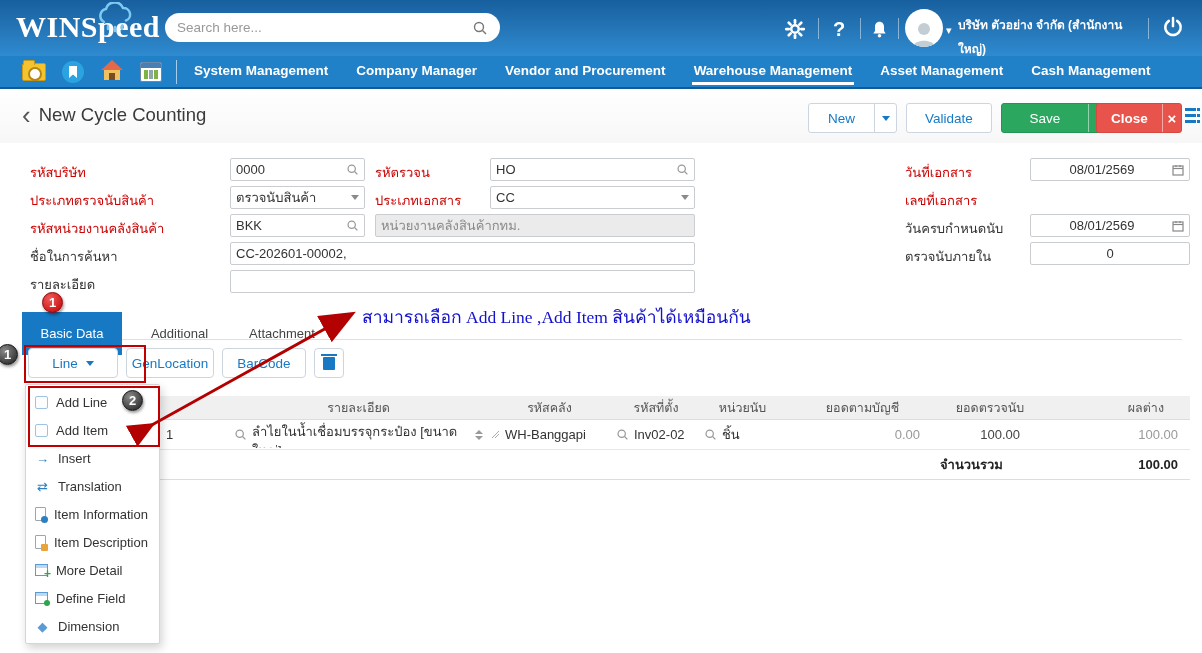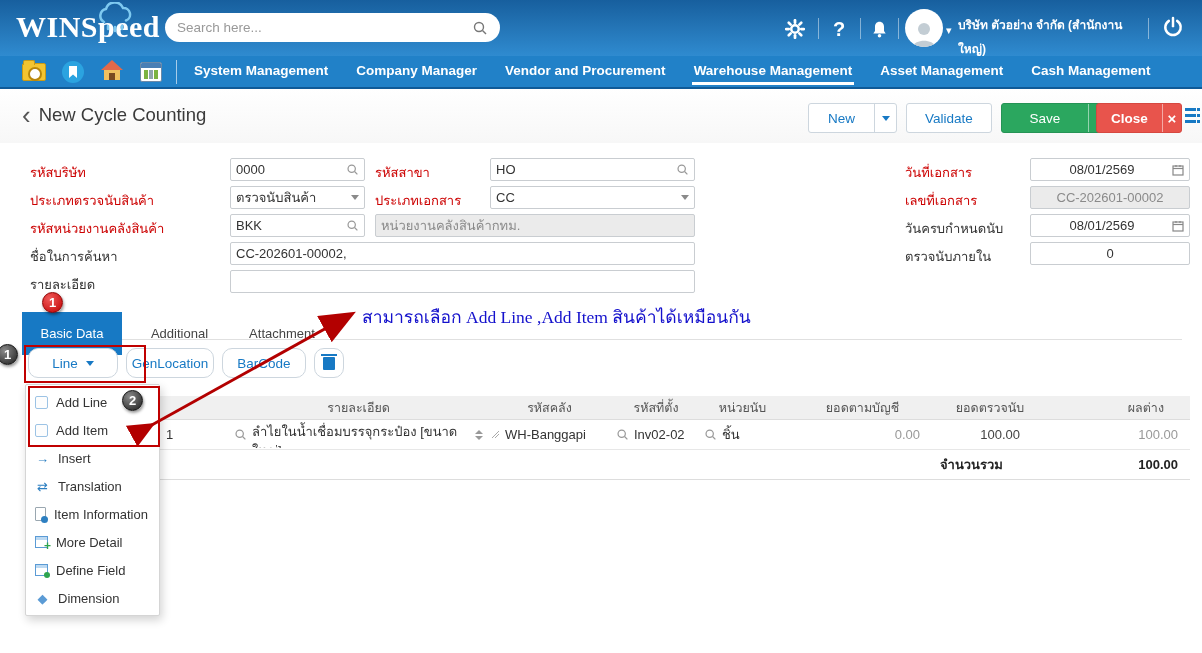--- a/index.html
+++ b/index.html
@@ -75,21 +75,21 @@
 
   
   .tabs-line { position:absolute; left:22px; top:339px; width:1160px; height:1px; background:#e0e0e0; }
   .tab { position:absolute; top:312px; height:43px; display:flex; align-items:center; justify-content:center;
          font-size:13px; color:#444; cursor:pointer; }
   .tab.active { background:#1779c4; color:#fff; }
   .anno-note { position:absolute; left:362px; top:303px; font-family:"Liberation Serif", serif;
                font-size:17.5px; color:#1411cc; }
 
   
-  .tbtn { position:absolute; top:348px; height:30px; border:1px solid #cdd6de; border-radius:10px; background:#fff;
+  .tbtn { position:absolute; top:348px; height:30px; border:1px solid #cdd6de; border-radius:4px; background:#fff;
           color:#1779c4; font-size:13.5px; display:flex; align-items:center; justify-content:center; gap:8px; cursor:pointer; }
 
   
   .grid { position:absolute; left:30px; top:396px; width:1160px; font-size:13px; }
   .grow { display:grid; grid-template-columns:200px 257px 125px 88px 85px 155px 100px 150px; align-items:center; }
   .ghead { height:24px; background:#f0f0f0; color:#555; font-size:12.5px; border-bottom:1px solid #ddd; }
   .ghead div { text-align:center; }
   .ghead .ha-r { text-align:right; padding-right:26px; }
   .gbody { height:30px; border-bottom:1px solid #e7e7e7; color:#333; }
   .cell { display:flex; align-items:center; gap:5px; padding:0 4px; overflow:hidden; }
@@ -263,21 +263,21 @@
   <span class="lbl req" style="left:30px; top:162px">รหัสบริษัท</span>
   <div class="fld" style="left:230px; top:158px; width:135px">
     <input value="0000" style="">
     <span class="fic">
       <svg width="13" height="13" viewBox="0 0 16 16">
           <circle cx="7" cy="7" r="4.5" fill="none" stroke="#999" stroke-width="1.5"></circle>
           <line x1="10.5" y1="10.5" x2="14" y2="14" stroke="#999" stroke-width="1.5"></line>
         </svg>
     </span>
   </div>
-  <span class="lbl req" style="left:375px; top:162px">รหัสสาขา</span>
+  <span class="lbl req" style="left:375px; top:162px">รหัตรวจน</span>
   <div class="fld" style="left:490px; top:158px; width:205px">
     <input value="HO" style="">
     <span class="fic">
       <svg width="13" height="13" viewBox="0 0 16 16">
           <circle cx="7" cy="7" r="4.5" fill="none" stroke="#999" stroke-width="1.5"></circle>
           <line x1="10.5" y1="10.5" x2="14" y2="14" stroke="#999" stroke-width="1.5"></line>
         </svg>
     </span>
   </div>
   <span class="lbl req" style="left:905px; top:162px">วันที่เอกสาร</span>
@@ -297,23 +297,20 @@
   <div class="fld" style="left:230px; top:186px; width:135px">
     <span style="flex:1">ตรวจนับสินค้า</span>
     <span class="selcaret"></span>
   </div>
   <span class="lbl req" style="left:375px; top:190px">ประเภทเอกสาร</span>
   <div class="fld" style="left:490px; top:186px; width:205px">
     <span style="flex:1">CC</span>
     <span class="selcaret"></span>
   </div>
   <span class="lbl req" style="left:905px; top:190px">เลขที่เอกสาร</span>
-  <div class="fld disabled" style="left:1030px; top:186px; width:160px; justify-content:center">
-    <span>CC-202601-00002</span>
-  </div>
 
   <span class="lbl req" style="left:30px; top:218px">รหัสหน่วยงานคลังสินค้า</span>
   <div class="fld" style="left:230px; top:214px; width:135px">
     <input value="BKK" style="">
     <span class="fic">
       <svg width="13" height="13" viewBox="0 0 16 16">
           <circle cx="7" cy="7" r="4.5" fill="none" stroke="#999" stroke-width="1.5"></circle>
           <line x1="10.5" y1="10.5" x2="14" y2="14" stroke="#999" stroke-width="1.5"></line>
         </svg>
     </span>
@@ -438,20 +435,24 @@
       </div>
     <div class="mi">
         <span class="mic blue">⇄</span>
         <span>Translation</span>
       </div>
     <div class="mi">
         <span class="mic page info"></span>
         <span>Item Information</span>
       </div>
     <div class="mi">
+        <span class="mic page desc"></span>
+        <span>Item Description</span>
+      </div>
+    <div class="mi">
         <span class="mic gridic"></span>
         <span>More Detail</span>
       </div>
     <div class="mi">
         <span class="mic gridic dot"></span>
         <span>Define Field</span>
       </div>
     <div class="mi">
         <span class="mic" style="color:#5b9bd5">◆</span>
         <span>Dimension</span>

